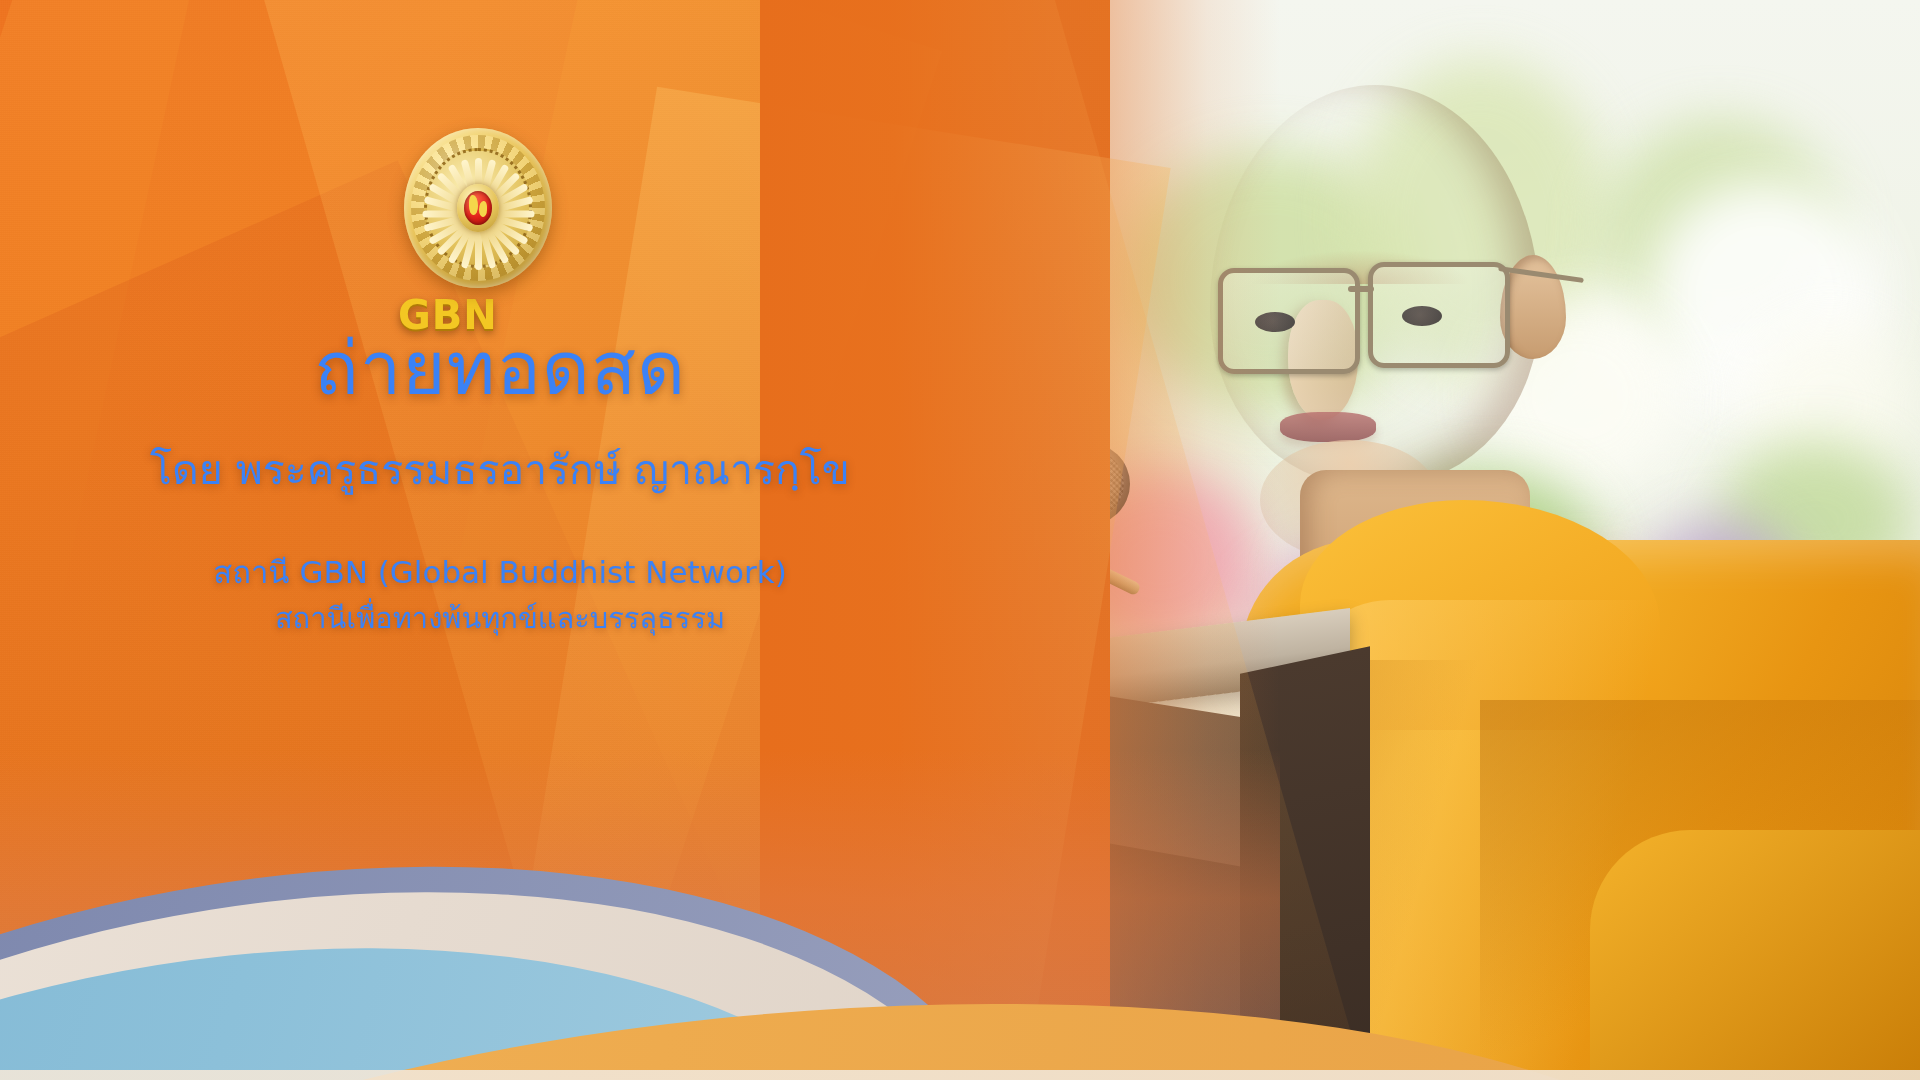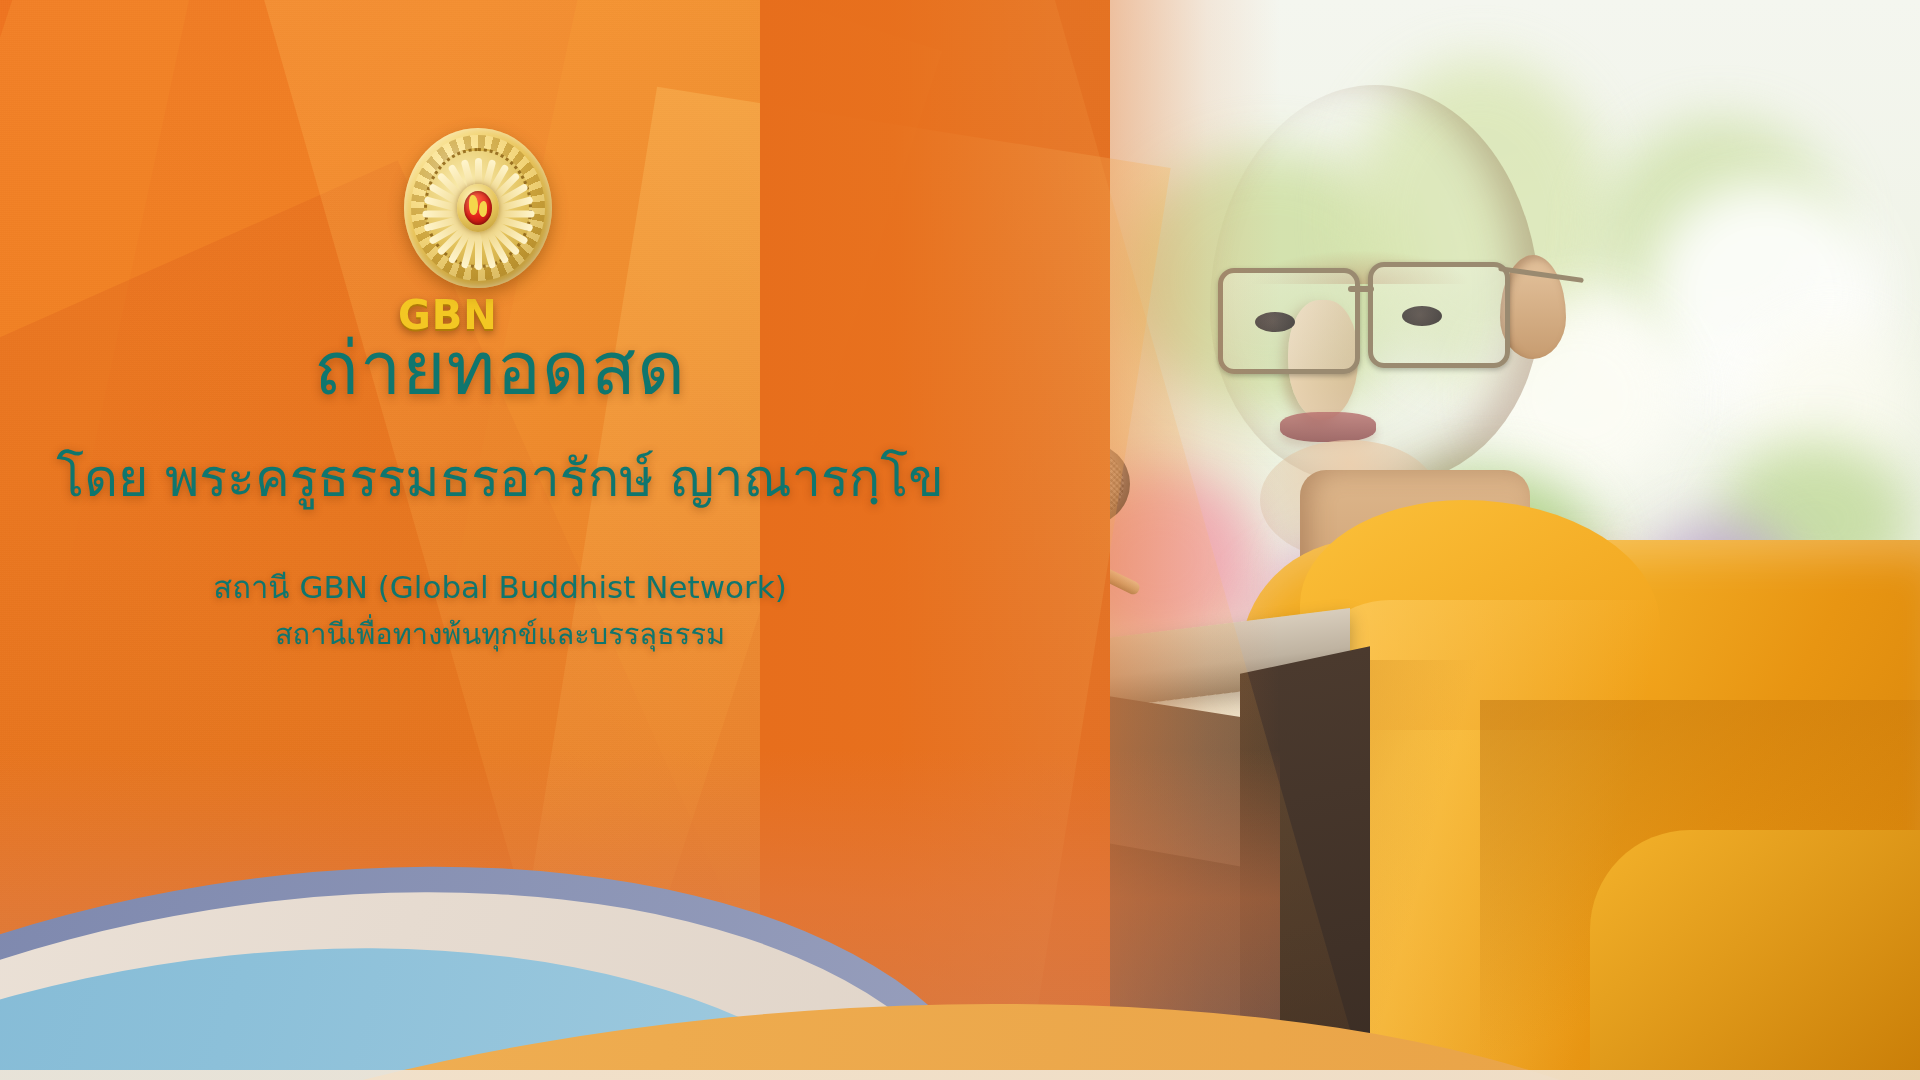--- a/index.html
+++ b/index.html
@@ -310,34 +310,34 @@
     margin-top:4px;
     font-family:"DejaVu Sans","Liberation Sans",sans-serif;
     font-weight:bold; font-size:40px; letter-spacing:1px;
     color:#f3c723;
     text-shadow: 0 2px 0 #b07a08, 0 4px 8px rgba(90,40,0,.55);
   }
 
   
   .text-block {
     position:absolute; left:0; top:330px; width:1000px;
-    text-align:center; color:#0f766e;
+    text-align:center; color:#3b82f6;
   }
   .t-live {
     font-size:74px; line-height:1.05; font-weight:400;
     letter-spacing:1px;
     text-shadow: 0 3px 10px rgba(120,50,0,.45);
   }
   .t-main {
     font-size:112px; line-height:1.12; font-weight:400;
     margin-top:-6px;
     text-shadow: 0 4px 14px rgba(120,50,0,.5);
   }
   .t-by {
-    font-size:52px; line-height:1.4; margin-top:34px;
+    font-size:41px; line-height:1.4; margin-top:34px;
     text-shadow: 0 2px 8px rgba(120,50,0,.45);
   }
   .t-where {
     font-size:41px; line-height:1.4; margin-top:22px;
     text-shadow: 0 2px 8px rgba(120,50,0,.45);
   }
   .t-station {
     font-size:31px; line-height:1.4; margin-top:52px;
     text-shadow: 0 2px 6px rgba(120,50,0,.4);
   }

